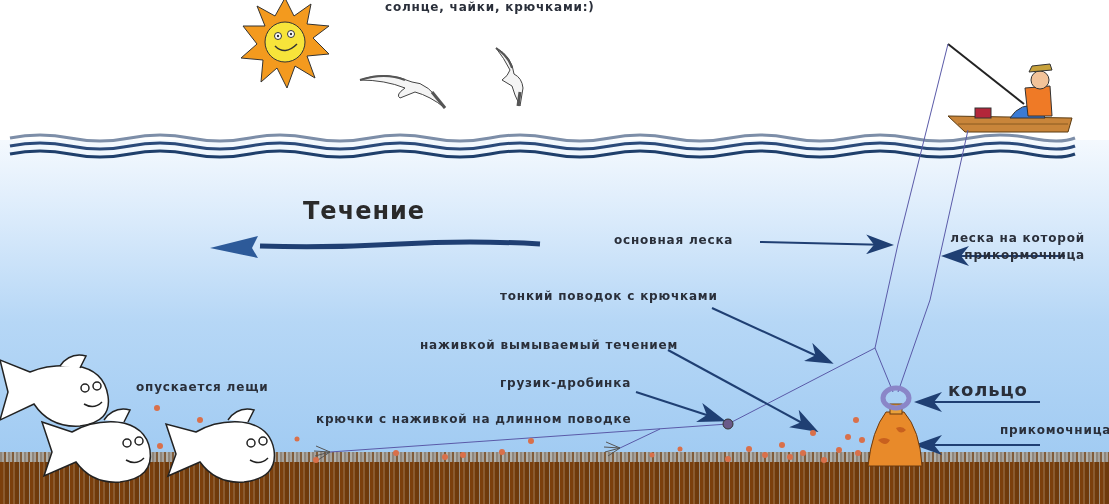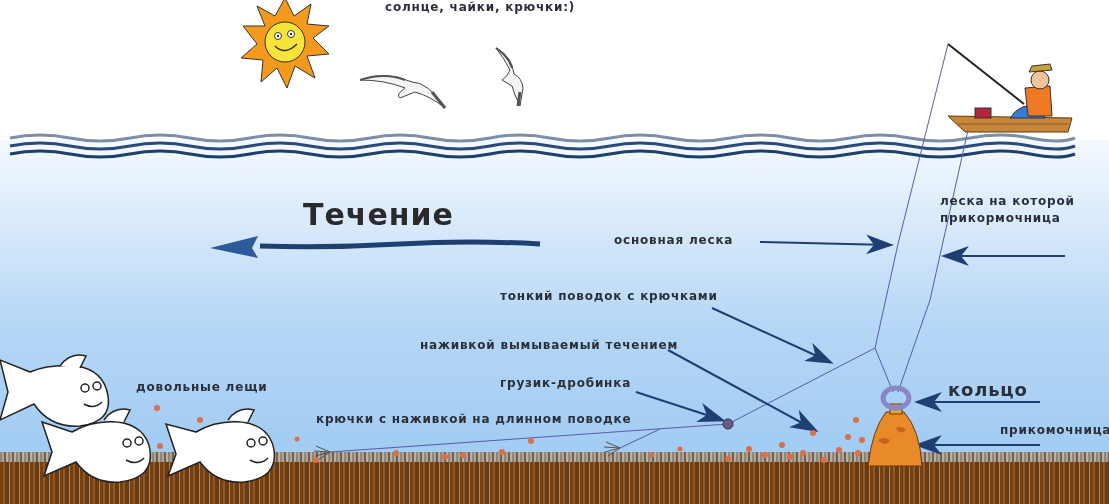--- a/index.html
+++ b/index.html
@@ -12,23 +12,23 @@
   .bottom { position: absolute; left: 0; top: 462px; width: 1109px; height: 42px;
             background:
               radial-gradient(circle at 10% 20%, #9b9080 0 2px, transparent 3px),
               repeating-linear-gradient(90deg, #7b3f0c 0 3px, #8a5a2e 3px 5px, #6f3a0b 5px 9px, #9a8a7a 9px 10px);
   }
   .bottom-top { position: absolute; left: 0; top: 452px; width: 1109px; height: 14px;
                 background: repeating-linear-gradient(90deg, #8c7a66 0 2px, #a69a8c 2px 4px, #7a4a1c 4px 6px, #b3aca0 6px 8px);
                 opacity: 0.85; }
   .label { position: absolute; color: #2a2f3a; font-weight: bold; font-size: 12px;
            letter-spacing: 0.8px; white-space: nowrap; }
-  .label.big { font-size: 30px; color: #2a2a2a; letter-spacing: 1px; }
+  .label.big { font-size: 24px; color: #2a2a2a; letter-spacing: 1px; }
   .label.mid { font-size: 18px; }
-  .label.center { text-align: left; line-height: 17px; }
+  .label.center { text-align: right; line-height: 17px; margin-top: 37px; }
   svg { position: absolute; left: 0; top: 0; }
 </style>
 </head>
 <body>
 
 <div class="scene">
   <div class="sky"></div>
   <div class="water"></div>
   <div class="bottom-top"></div>
   <div class="bottom"></div>
@@ -160,29 +160,29 @@
     </g>
     <g stroke="#222" stroke-width="1.5" fill="#fff">
       <path d="M196,432 L166,424 L176,454 L168,476 L200,462 Q216,484 244,482 Q278,478 274,450 Q270,426 242,422 Q216,420 196,432 Z"></path>
       <path d="M228,420 Q238,406 254,410 L248,422"></path>
       <circle cx="251" cy="443" r="4"></circle>
         <circle cx="263" cy="441" r="4"></circle>
       <path d="M250,460 Q260,466 268,458" fill="none"></path>
     </g>
   </svg>
 
-  <div class="label" style="left:385px; top:0px;">солнце, чайки, крючки:)</div>
+  <div class="label" style="left:385px; top:0px;">солнце, чайки, крючками:)</div>
   <div class="label big" style="left:303px; top:197px;">Течение</div>
 
   <div class="label center" style="left:940px; top:193px; width:145px;">
     <div>леска на которой</div>
     <div>прикормочница</div>
   </div>
 
   <div class="label" style="left:614px; top:233px;">основная леска</div>
   <div class="label" style="left:500px; top:289px;">тонкий поводок с крючками</div>
   <div class="label" style="left:420px; top:338px;">наживкой вымываемый течением</div>
   <div class="label" style="left:500px; top:376px;">грузик-дробинка</div>
   <div class="label" style="left:316px; top:412px;">крючки с наживкой на длинном поводке</div>
-  <div class="label" style="left:136px; top:380px;">довольные лещи</div>
+  <div class="label" style="left:136px; top:380px;">опускается лещи</div>
   <div class="label mid" style="left:948px; top:379px;">кольцо</div>
   <div class="label" style="left:960px; top:423px;margin-left:40px;">прикомочница</div>
 </div>
 
 </body></html>

